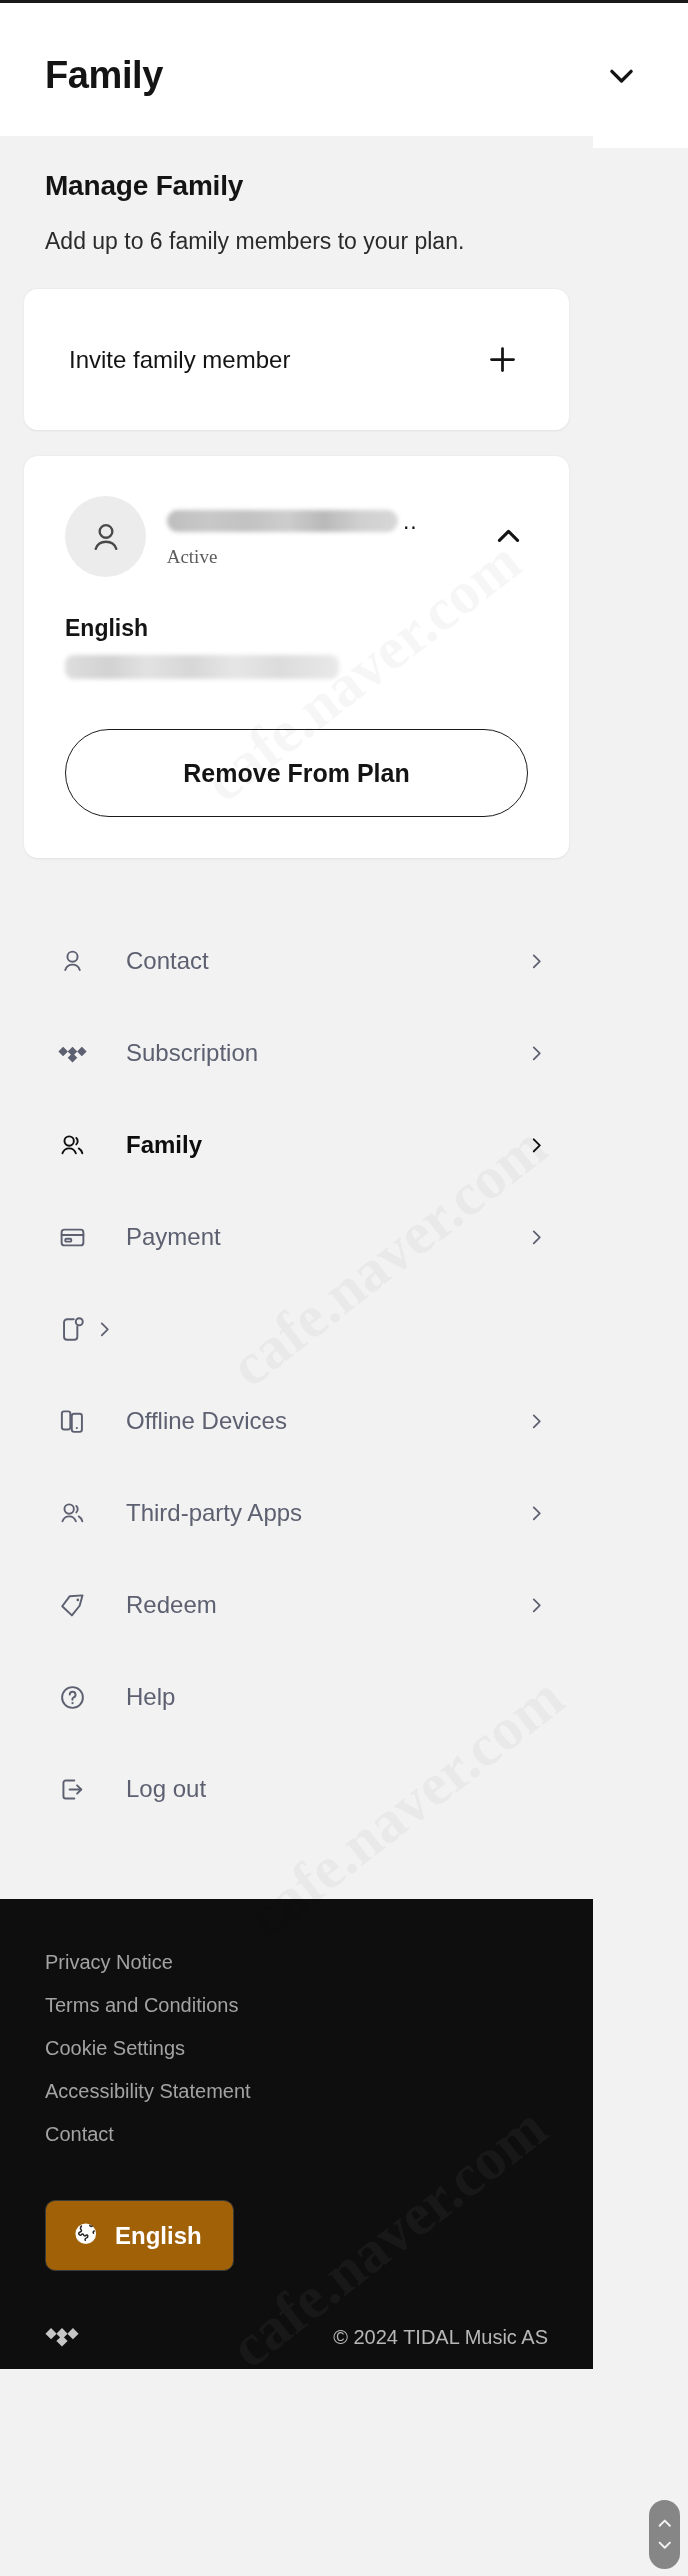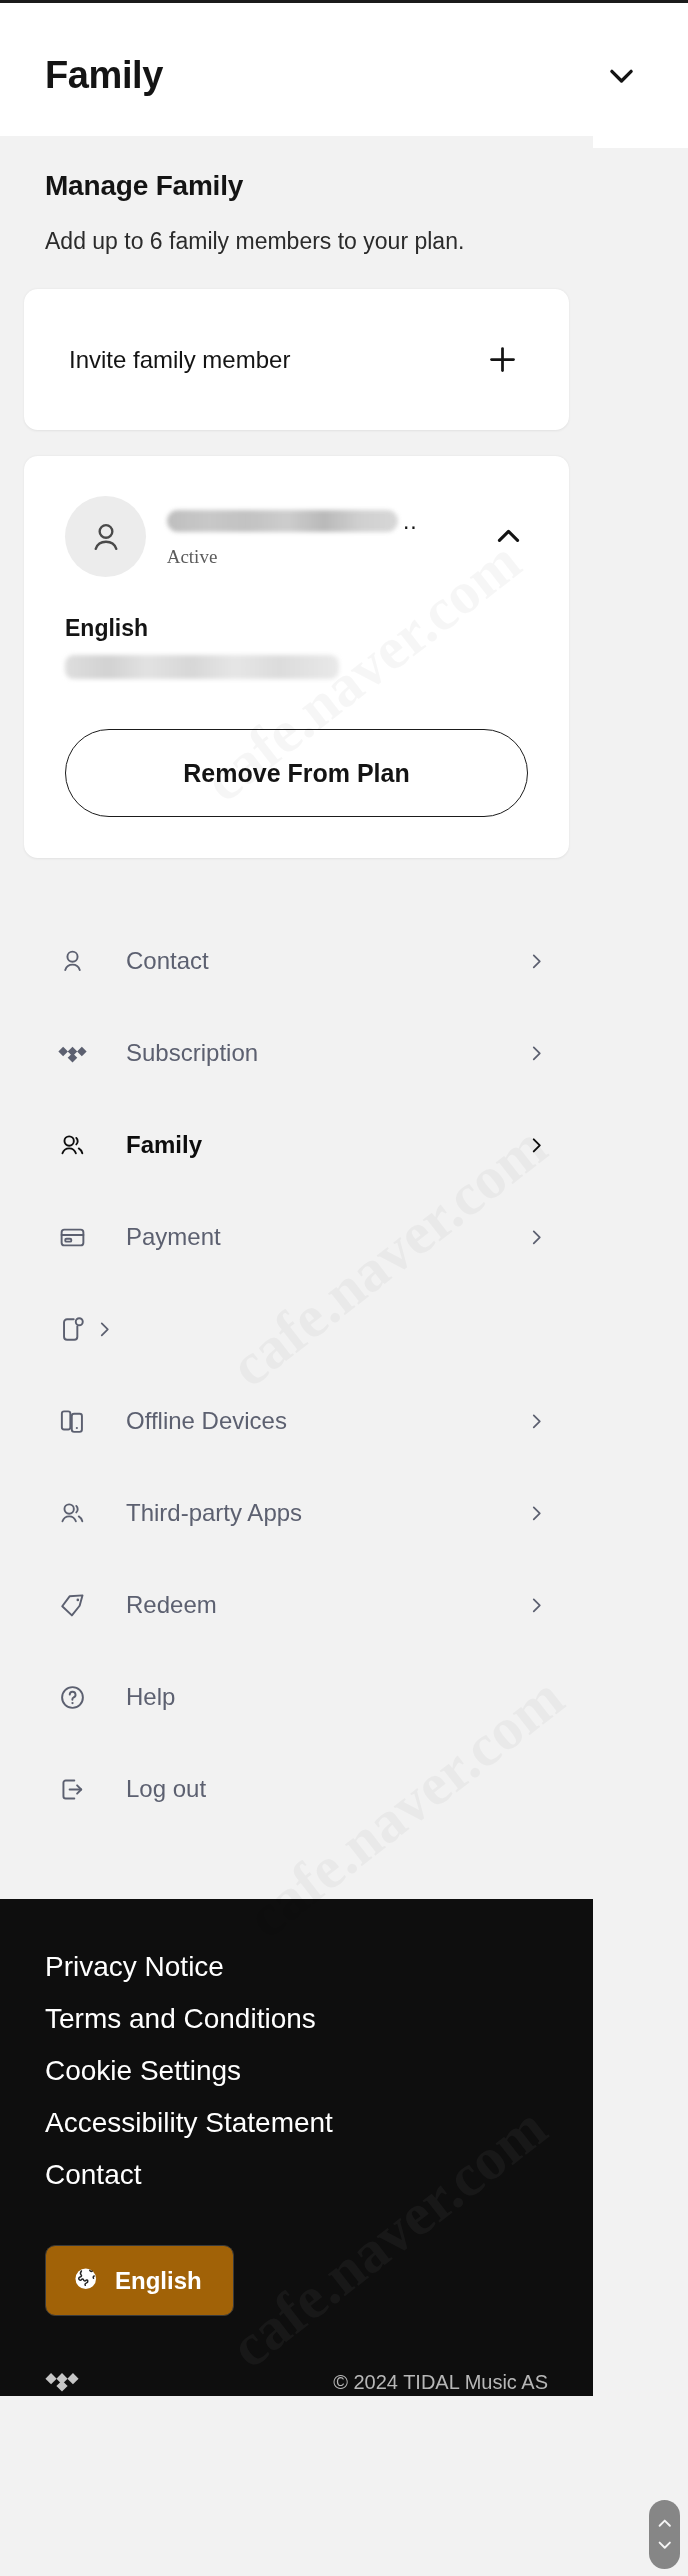--- a/index.html
+++ b/index.html
@@ -213,22 +213,22 @@
 
   
   .footer {
     margin-top: 64px;
     background: #0e0e0e;
     padding: 52px 45px 0 45px;
     min-height: 470px;
   }
   .footer-link {
     display: block;
-    font-size: 28px;
-    color: #ffffff;
+    font-size: 20px;
+    color: #a3a3a3;
     margin-bottom: 20px;
     cursor: pointer;
   }
   .lang-btn {
     margin-top: 34px;
     display: inline-flex;
     align-items: center;
     gap: 15.5px;
     background: #a16207;
     border: 0.9px solid #3a3a3a;

